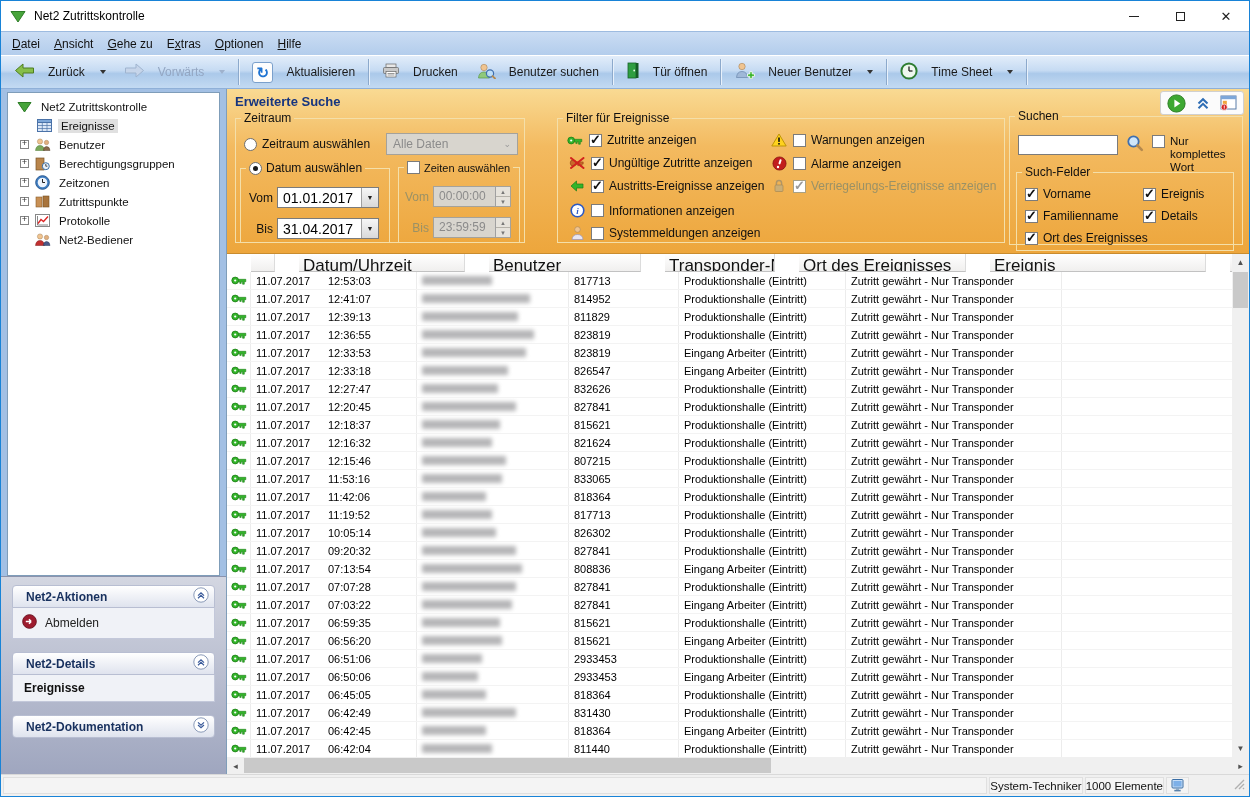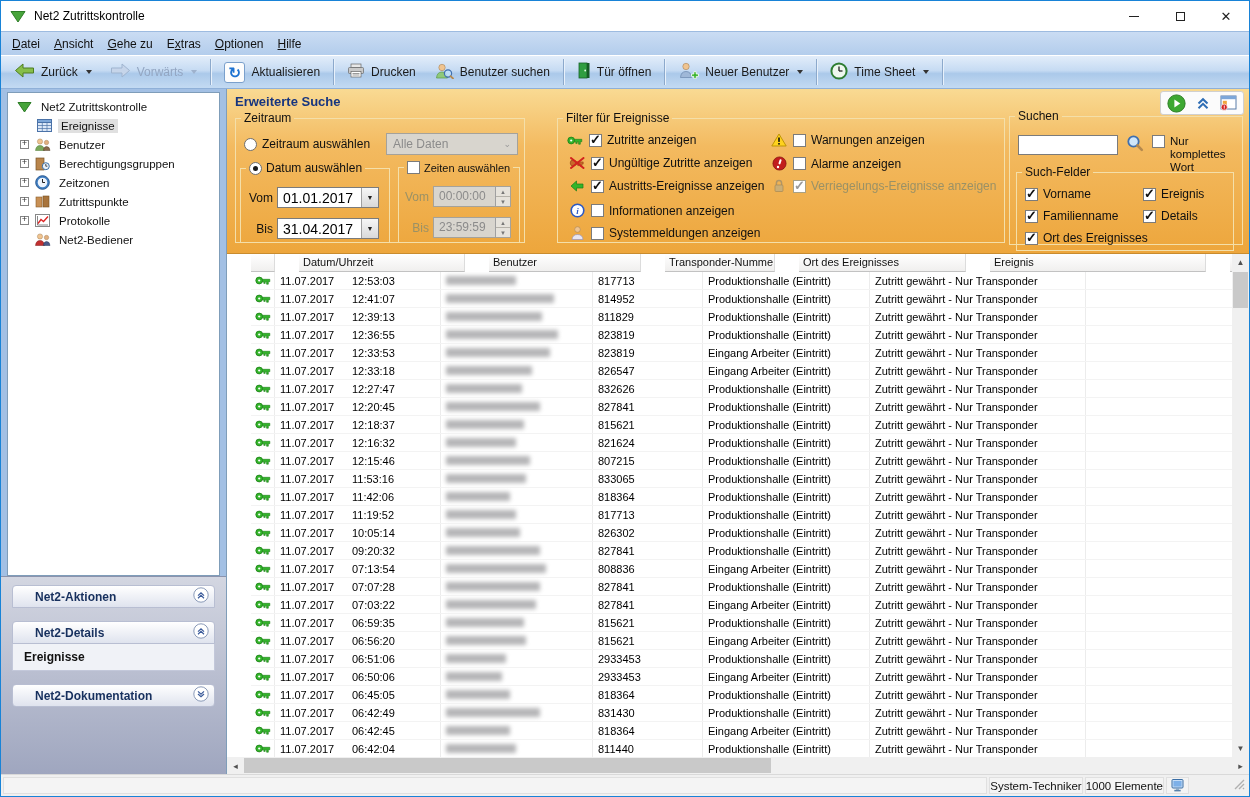--- a/index.html
+++ b/index.html
@@ -17,21 +17,21 @@
   .glyph-min{width:10px;height:1px;background:#222;display:inline-block;}
   .glyph-max{width:9px;height:9px;border:1px solid #222;display:inline-block;}
 
   
   .menubar{height:24px;flex:none;background:linear-gradient(#cadcf3,#b3cdec);border-top:1px solid #9dbbe0;display:flex;align-items:center;padding-left:4px;}
   .mitem{font-size:12px;color:#111;padding:3px 7px;}
   .mitem .u{text-decoration:underline;}
 
   
   .toolbar{height:34px;flex:none;background:linear-gradient(180deg,#e2edfa 0%,#c6dbf3 45%,#abc9ea 55%,#c3daf2 100%);border-top:1px solid #ffffff;border-bottom:1px solid #8fb0d8;display:flex;align-items:center;padding:0 4px;}
-  .tbtn{display:flex;align-items:center;gap:6px;font-size:12px;color:#1a1a1a;padding:3px 9px;white-space:nowrap;}
+  .tbtn{display:flex;align-items:center;gap:13px;font-size:12px;color:#1a1a1a;padding:3px 9px;white-space:nowrap;}
   .tbtn.disabled{color:#93a6c2;}
   .caret{width:0;height:0;border-left:3.5px solid transparent;border-right:3.5px solid transparent;border-top:4px solid #333;display:inline-block;margin-left:2px;}
   .tbtn.disabled .caret{border-top-color:#9fb2cd;}
   .tsep{width:1px;height:26px;background:#8ca9cc;box-shadow:1px 0 0 #e8f1fb;margin:0 4px;flex:none;}
   .refresh-box{width:21px;height:21px;background:#fdfdfd;border:1px solid #7aa0cc;border-radius:3px;color:#1E73D2;font-size:15px;font-weight:bold;display:flex;align-items:center;justify-content:center;line-height:1;}
 
   
   .main{flex:1;display:flex;min-height:0;}
   .sidebar{width:225px;flex:none;background:#a3c0e4;display:flex;flex-direction:column;padding:3px 6px 0;}
   .tree{flex:1;background:#fff;border:1px solid #7f9db9;padding:4px 2px;overflow:hidden;}
@@ -39,21 +39,21 @@
   .t-root{padding-left:6px;}
   .t-child{padding-left:10px;}
   .expander{width:9px;height:9px;border:1px solid #848484;background:#fff;flex:none;font-size:9px;line-height:7px;text-align:center;color:#333;font-family:"Liberation Mono",monospace;}
   .exp-space{width:9px;flex:none;}
   .tlabel{padding:1px 3px;}
   .tlabel.selected{background:#e0e0e0;}
   .ticon{width:17px;display:flex;justify-content:center;flex:none;}
 
   .panel-zone{height:198px;flex:none;margin:0 -6px;background:linear-gradient(#d3d6e1,#9fa6bf);border-top:1px solid #8b93ad;padding:8px 11px 0;}
   .spanel{margin-bottom:13px;}
-  .spanel-h{height:23px;background:linear-gradient(#ffffff,#dfe3ee);border:1px solid #b8bed2;border-radius:4px;display:flex;align-items:center;justify-content:space-between;padding:0 5px 0 22px;font-weight:bold;font-size:12px;color:#17305e;}
+  .spanel-h{height:23px;background:linear-gradient(#ffffff,#dfe3ee);border:1px solid #b8bed2;border-radius:4px;display:flex;align-items:center;justify-content:space-between;padding:0 5px 0 13px;font-weight:bold;font-size:12px;color:#17305e;}
   .spanel-h.open{border-radius:4px 4px 0 0;}
   .spanel-b{background:#f0f2f7;border:1px solid #c3c8da;border-top:none;padding:6px 9px;}
   .logout-row{display:flex;align-items:center;gap:8px;font-size:12px;color:#222;}
   .details-item{font-weight:bold;font-size:12px;color:#111;padding-left:2px;}
 
   
   .content{flex:1;display:flex;flex-direction:column;min-width:0;border-left:1px solid #7f9db9;}
 
   
   .search-panel{height:165px;flex:none;position:relative;background:linear-gradient(180deg,#f9da93 0%,#f3ba60 35%,#eda63c 100%);border-bottom:1px solid #c98c2e;}
@@ -97,23 +97,23 @@
   .fitem{position:absolute;display:flex;align-items:center;gap:5px;}
   .fico{width:18px;display:flex;justify-content:center;flex:none;}
   .search-input{position:absolute;left:8px;top:12px;width:100px;height:20px;background:#fff;border:1px solid #7b7b7b;font-size:12px;padding:0 4px;font-family:"Liberation Sans",sans-serif;}
   .mag{position:absolute;left:116px;top:11px;}
   .whole-word{position:absolute;left:142px;top:12px;display:flex;gap:5px;align-items:flex-start;}
   .whole-word .lbl{width:70px;line-height:1.15;font-size:11.5px;}
 
   
   .table-area{flex:1;position:relative;background:#fff;min-height:0;overflow:hidden;}
   .thead{display:flex;height:18px;}
-  .hc{background:linear-gradient(#ffffff,#f0efee);border-right:1px solid #dcdcdc;border-bottom:1px solid #c2c2c2;font-size:11px;color:#111;padding:2px 4px;white-space:nowrap;overflow:hidden;flex:none;margin-left:24px;}
+  .hc{background:linear-gradient(#ffffff,#f0efee);border-right:1px solid #dcdcdc;border-bottom:1px solid #c2c2c2;font-size:17px;color:#111;padding:2px 4px;white-space:nowrap;overflow:hidden;flex:none;margin-left:24px;}
   .tbody{position:absolute;top:18px;left:0;right:17px;bottom:17px;overflow:hidden;}
-  .trow{display:flex;height:18px;background:#fff;border-bottom:1px solid #f3f3f3;margin-left:24px;}
+  .trow{display:flex;height:18px;background:#fff;border-bottom:1px solid #f3f3f3;}
   .c{border-right:1px solid #ececec;padding:0 5px;display:flex;align-items:center;overflow:hidden;white-space:nowrap;font-size:11px;color:#000;flex:none;}
   .c0{width:24px;justify-content:center;padding:0;}
   .c1{width:166px;}.c2{width:152px;}.c3{width:110px;}.c4{width:167px;}.c5{width:216px;}
   .c6{flex:1;border-right:none;}
   .c1 .d{display:inline-block;width:64px;}
   .c1 .t{margin-left:8px;}
   .blur{display:inline-block;height:9px;background:#8f8f92;opacity:.65;border-radius:1px;filter:blur(2px);}
 
   .vscroll{position:absolute;top:0;right:0;bottom:17px;width:17px;background:#f0f0f0;}
   .vscroll .arr{position:absolute;left:0;width:17px;height:17px;display:flex;align-items:center;justify-content:center;font-size:8px;color:#505050;}
@@ -332,20 +332,29 @@
       </div>
 
       <div class="panel-zone">
         <div class="spanel">
           <div class="spanel-h open">
             <span>Net2-Aktionen</span>
             <span><svg width="16" height="16">
                   <circle cx="8" cy="8" r="7.2" fill="#fff" stroke="#8a9ab8"></circle>
                   <path d="M5 8.6 L8 5.8 L11 8.6 M5 11.2 L8 8.4 L11 11.2" fill="none" stroke="#3a5a9a" stroke-width="1.2"></path>
                 </svg></span>
+          </div>
+          <div class="spanel-b">
+            <div class="logout-row">
+              <span><svg width="15" height="15">
+                    <circle cx="7.5" cy="7.5" r="6.8" fill="#9E1B2E" stroke="#6e1220"></circle>
+                    <path d="M3.8 7.5 H9.2 M9.2 7.5 L7 5.3 M9.2 7.5 L7 9.7" stroke="#fff" stroke-width="1.5" fill="none"></path>
+                  </svg></span>
+              <span>Abmelden</span>
+            </div>
           </div>
         </div>
         <div class="spanel">
           <div class="spanel-h open">
             <span>Net2-Details</span>
             <span><svg width="16" height="16">
                   <circle cx="8" cy="8" r="7.2" fill="#fff" stroke="#8a9ab8"></circle>
                   <path d="M5 8.6 L8 5.8 L11 8.6 M5 11.2 L8 8.4 L11 11.2" fill="none" stroke="#3a5a9a" stroke-width="1.2"></path>
                 </svg></span>
           </div>

